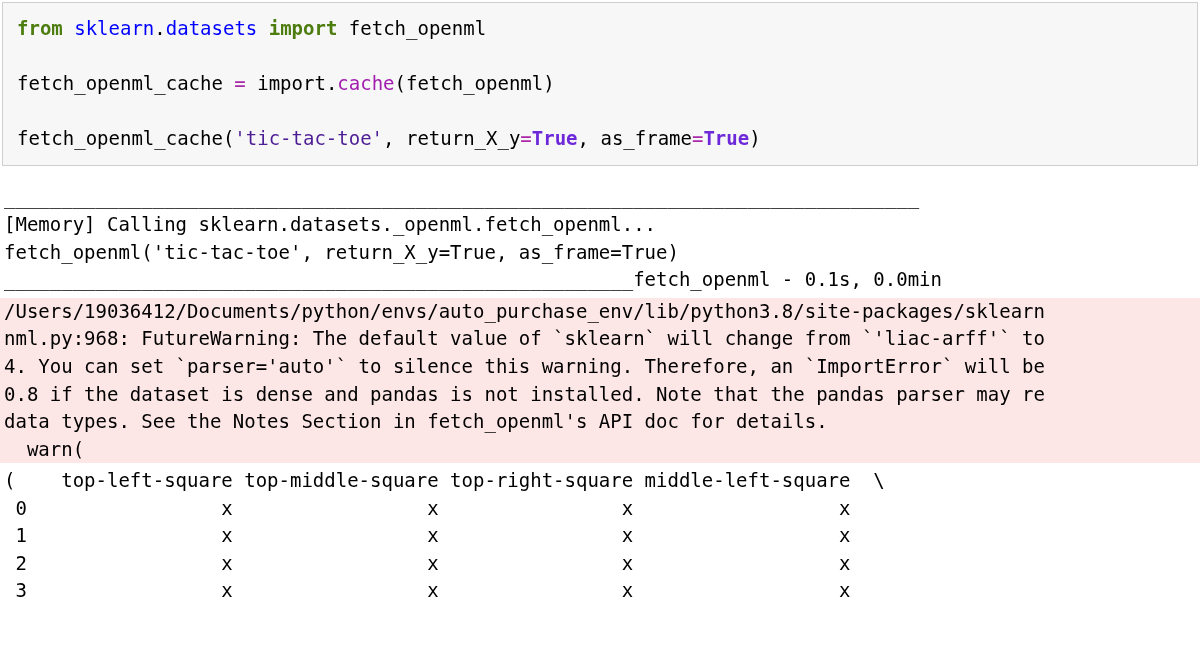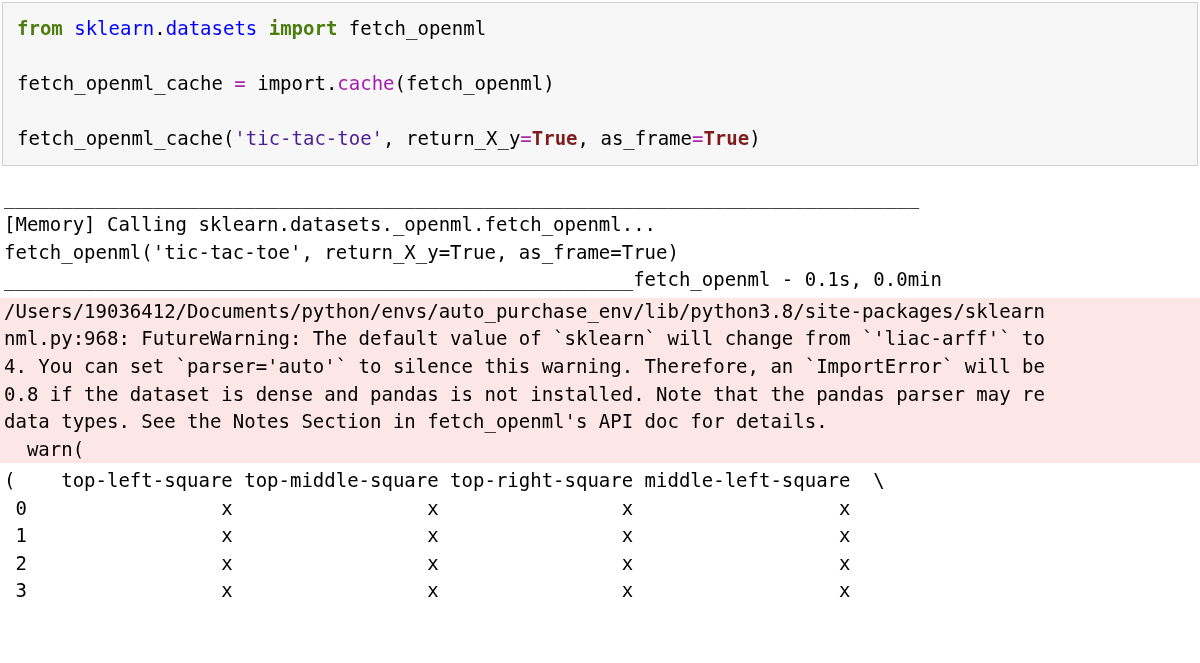--- a/index.html
+++ b/index.html
@@ -35,21 +35,21 @@
     padding: 0 4px;
     white-space: pre;
     overflow: hidden;
   }
   
   .kw { color: #4d7c0f; font-weight: bold; }      
   .nn { color: #0000ff; text-align: center; }                          
   .fn { color: #a21caf; }                          
   .op { color: #a929a9; }                          
   .st { color: #4c1d95; }                          
-  .bn { color: #7f1d1d; font-weight: bold; }      
+  .bn { color: #6d28d9; font-weight: bold; }      
   .plain { color: #000000; }
 </style>
 </head>
 <body>
 
 <div class="code-cell"><span class="kw">from</span><span class="plain"> </span><span class="nn">sklearn</span><span class="plain">.</span><span class="nn">datasets</span><span class="plain"> </span><span class="kw">import</span><span class="plain"> </span><span class="plain">fetch_openml</span>
 
 <span class="plain">fetch_openml_cache </span><span class="op">=</span><span class="plain"> import</span><span class="plain">.</span><span class="fn">cache</span><span class="plain">(fetch_openml)</span>
 
 <span class="plain">fetch_openml_cache(</span><span class="st">'tic-tac-toe'</span><span class="plain">, return_X_y</span><span class="op">=</span><span class="bn">True</span><span class="plain">, as_frame</span><span class="op">=</span><span class="bn">True</span><span class="plain">)</span>

